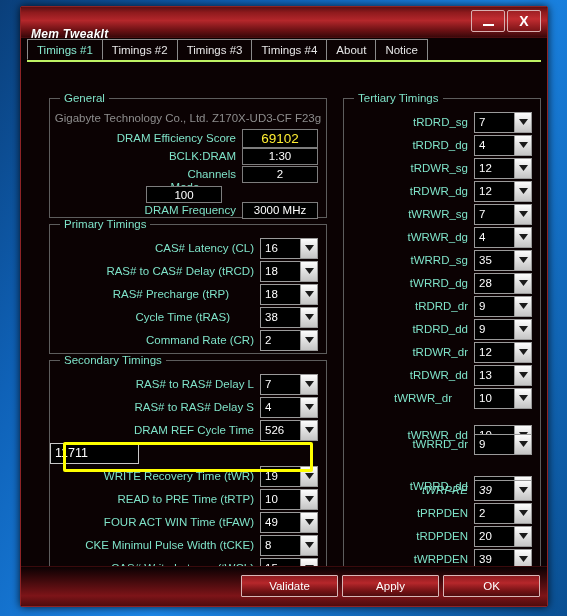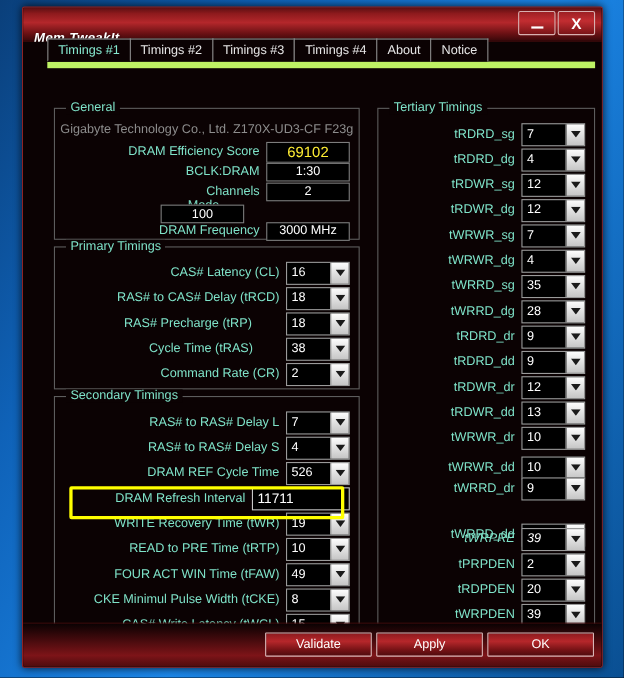--- a/index.html
+++ b/index.html
@@ -86,27 +86,27 @@
   
   #client {
     position: relative;
     height: 569px;
     background: #0b0203;
   }
 
   
   #tabstrip {
     position: absolute;
-    left: 22px;
+    left: 6px;
     top: 4px;
     right: 6px;
     height: 20px;
     display: flex;
     align-items: flex-end;
-    border-bottom: 6px solid #bef264;
+    border-bottom: 2px solid #bef264;
     box-sizing: border-box;
   }
   .tab {
     height: 21px;
     padding: 0 9px;
     display: flex;
     align-items: center;
     font-size: 11.5px;
     color: #e6e6e6;
     background: #0b0203;
@@ -439,21 +439,20 @@
             <div class="combo">
               <div class="cval">526</div>
               <div class="carrow">
                 <svg width="9" height="6" viewBox="0 0 9 6">
                   <path d="M0 0 L9 0 L4.5 6 Z" fill="#1a1a1a"></path>
                 </svg>
               </div>
             </div>
           </div>
           <div class="row" style="top: 81px;">
-            <div class="lbl">DRAM Refresh Interval</div>
             <div class="textinput">11711</div>
           </div>
           <div class="row" style="top: 104px;">
             <div class="lbl">WRITE Recovery Time (tWR)</div>
             <div class="combo">
               <div class="cval">19</div>
               <div class="carrow">
                 <svg width="9" height="6" viewBox="0 0 9 6">
                   <path d="M0 0 L9 0 L4.5 6 Z" fill="#1a1a1a"></path>
                 </svg>
@@ -635,32 +634,32 @@
             <div class="lbl">tRDWR_dd</div>
             <div class="combo">
               <div class="cval">13</div>
               <div class="carrow">
                 <svg width="9" height="6" viewBox="0 0 9 6">
                   <path d="M0 0 L9 0 L4.5 6 Z" fill="#1a1a1a"></path>
                 </svg>
               </div>
             </div>
           </div>
-          <div class="row" style="top: 288px;">
+          <div class="row" style="top: 288px; gap: 16px;">
             <div class="lbl">tWRWR_dr</div>
             <div class="combo">
               <div class="cval">10</div>
               <div class="carrow">
                 <svg width="9" height="6" viewBox="0 0 9 6">
                   <path d="M0 0 L9 0 L4.5 6 Z" fill="#1a1a1a"></path>
                 </svg>
               </div>
             </div>
           </div>
-          <div class="row" style="top: 315px;">
+          <div class="row" style="top: 325px;">
             <div class="lbl">tWRWR_dd</div>
             <div class="combo">
               <div class="cval">10</div>
               <div class="carrow">
                 <svg width="9" height="6" viewBox="0 0 9 6">
                   <path d="M0 0 L9 0 L4.5 6 Z" fill="#1a1a1a"></path>
                 </svg>
               </div>
             </div>
           </div>

